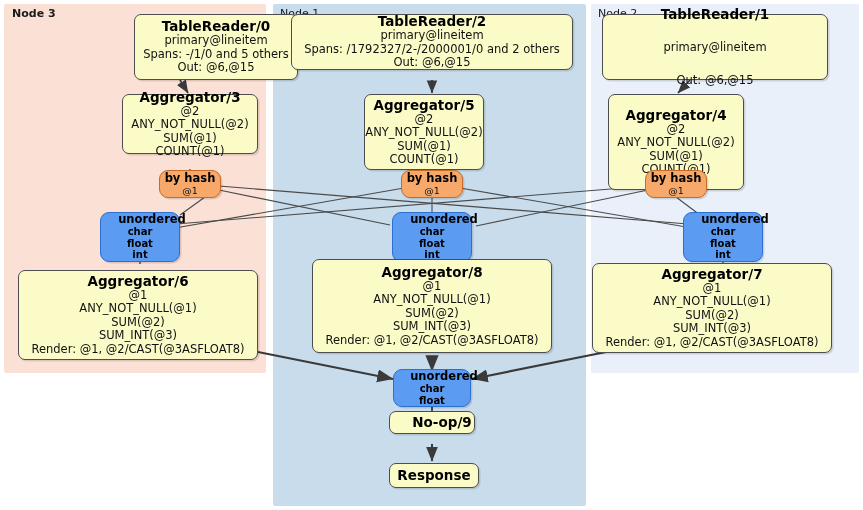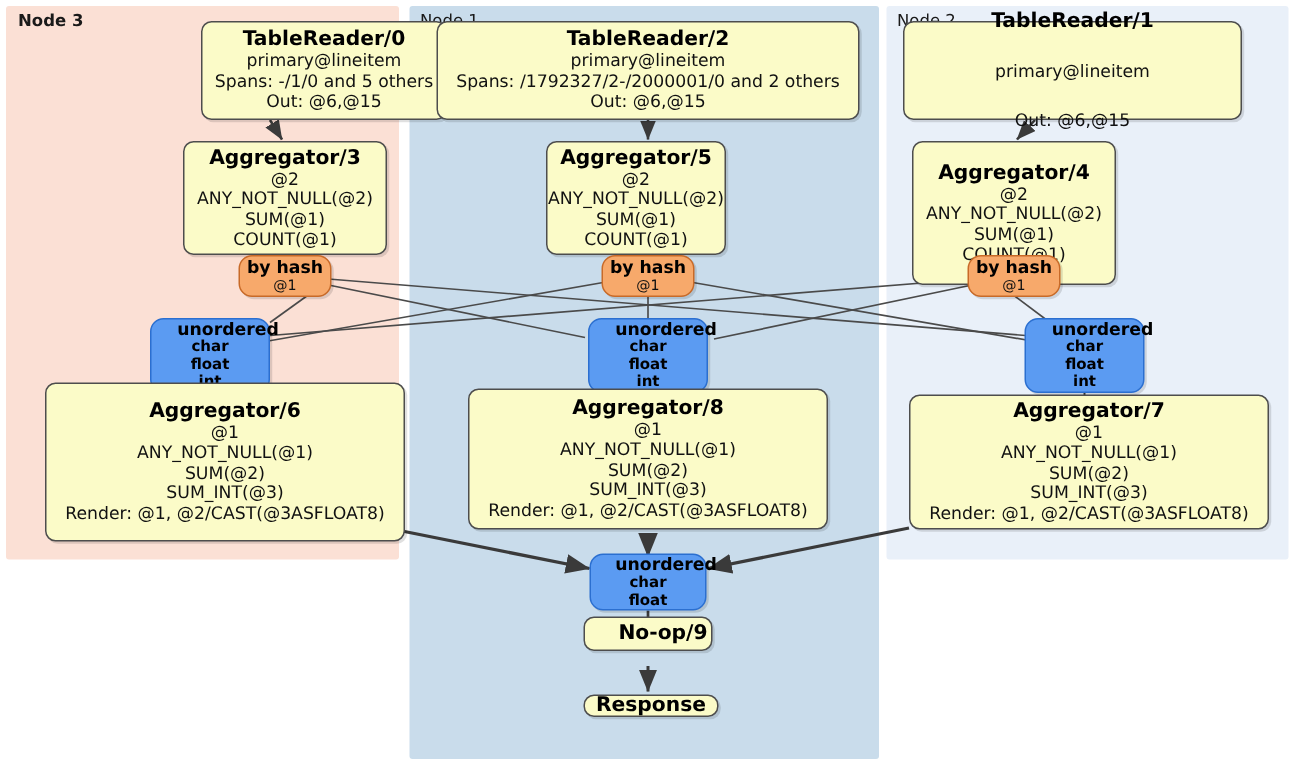--- a/index.html
+++ b/index.html
@@ -87,34 +87,34 @@
     <path d="M432,444 L432,461" stroke="#3a3a3a" stroke-width="2" fill="none" marker-end="url(#arwT)"></path>
   </svg>
 
   <div class="node nbox" style="left:98px;top:14px;width:164px;height:66px;margin-left:36px;">
     <div class="t-title">TableReader/0</div>
     <div class="t-sub">primary@lineitem</div>
     <div class="t-sub">Spans: -/1/0 and 5 others</div>
     <div class="t-sub">Out: @6,@15</div>
   </div>
 
-  <div class="node nbox" style="left:291px;top:14px;width:282px;height:66px;">
+  <div class="node nbox" style="left:291px;top:14px;width:282px;height:56px;">
     <div class="t-title">TableReader/2</div>
     <div class="t-sub">primary@lineitem</div>
     <div class="t-sub">Spans: /1792327/2-/2000001/0 and 2 others</div>
     <div class="t-sub">Out: @6,@15</div>
   </div>
 
   <div class="node nbox" style="left:602px;top:14px;width:226px;height:66px;gap:19px;">
     <div class="t-title">TableReader/1</div>
     <div class="t-sub">primary@lineitem</div>
     <div class="t-sub">Out: @6,@15</div>
   </div>
 
-  <div class="node nbox" style="left:122px;top:94px;width:136px;height:76px;">
+  <div class="node nbox" style="left:122px;top:94px;width:136px;height:60px;">
     <div class="t-title">Aggregator/3</div>
     <div class="t-sub">@2</div>
     <div class="t-sub">ANY_NOT_NULL(@2)</div>
     <div class="t-sub">SUM(@1)</div>
     <div class="t-sub">COUNT(@1)</div>
   </div>
 
   <div class="node nbox" style="left:364px;top:94px;width:120px;height:76px;">
     <div class="t-title">Aggregator/5</div>
     <div class="t-sub">@2</div>
@@ -160,54 +160,54 @@
     <div class="t-sub">int</div>
   </div>
 
   <div class="node nord" style="left:683px;top:212px;width:80px;height:50px;">
     <div class="t-title">unordered</div>
     <div class="t-sub">char</div>
     <div class="t-sub">float</div>
     <div class="t-sub">int</div>
   </div>
 
-  <div class="node nbox" style="left:18px;top:255px;width:240px;height:106px;margin-left:12px;">
+  <div class="node nbox" style="left:18px;top:270px;width:240px;height:90px;">
     <div class="t-title">Aggregator/6</div>
     <div class="t-sub">@1</div>
     <div class="t-sub">ANY_NOT_NULL(@1)</div>
     <div class="t-sub">SUM(@2)</div>
     <div class="t-sub">SUM_INT(@3)</div>
     <div class="t-sub">Render: @1, @2/CAST(@3ASFLOAT8)</div>
   </div>
 
   <div class="node nbox" style="left:312px;top:259px;width:240px;height:94px;">
     <div class="t-title">Aggregator/8</div>
     <div class="t-sub">@1</div>
     <div class="t-sub">ANY_NOT_NULL(@1)</div>
     <div class="t-sub">SUM(@2)</div>
     <div class="t-sub">SUM_INT(@3)</div>
     <div class="t-sub">Render: @1, @2/CAST(@3ASFLOAT8)</div>
   </div>
 
-  <div class="node nbox" style="left:606px;top:263px;width:240px;height:90px;">
+  <div class="node nbox" style="left:592px;top:263px;width:240px;height:90px;">
     <div class="t-title">Aggregator/7</div>
     <div class="t-sub">@1</div>
     <div class="t-sub">ANY_NOT_NULL(@1)</div>
     <div class="t-sub">SUM(@2)</div>
     <div class="t-sub">SUM_INT(@3)</div>
     <div class="t-sub">Render: @1, @2/CAST(@3ASFLOAT8)</div>
   </div>
 
   <div class="node nord" style="left:393px;top:369px;width:78px;height:38px;">
     <div class="t-title">unordered</div>
     <div class="t-sub">char</div>
     <div class="t-sub">float</div>
   </div>
 
   <div class="node nbox" style="left:389px;top:411px;width:86px;height:23px;padding-left:20px;">
     <div class="t-title">No-op/9</div>
   </div>
 
-  <div class="node nbox" style="left:389px;top:463px;width:90px;height:15px;">
+  <div class="node nbox" style="left:389px;top:463px;width:90px;height:25px;">
     <div class="t-title">Response</div>
   </div>
 
 </div>
 
 </body></html>

